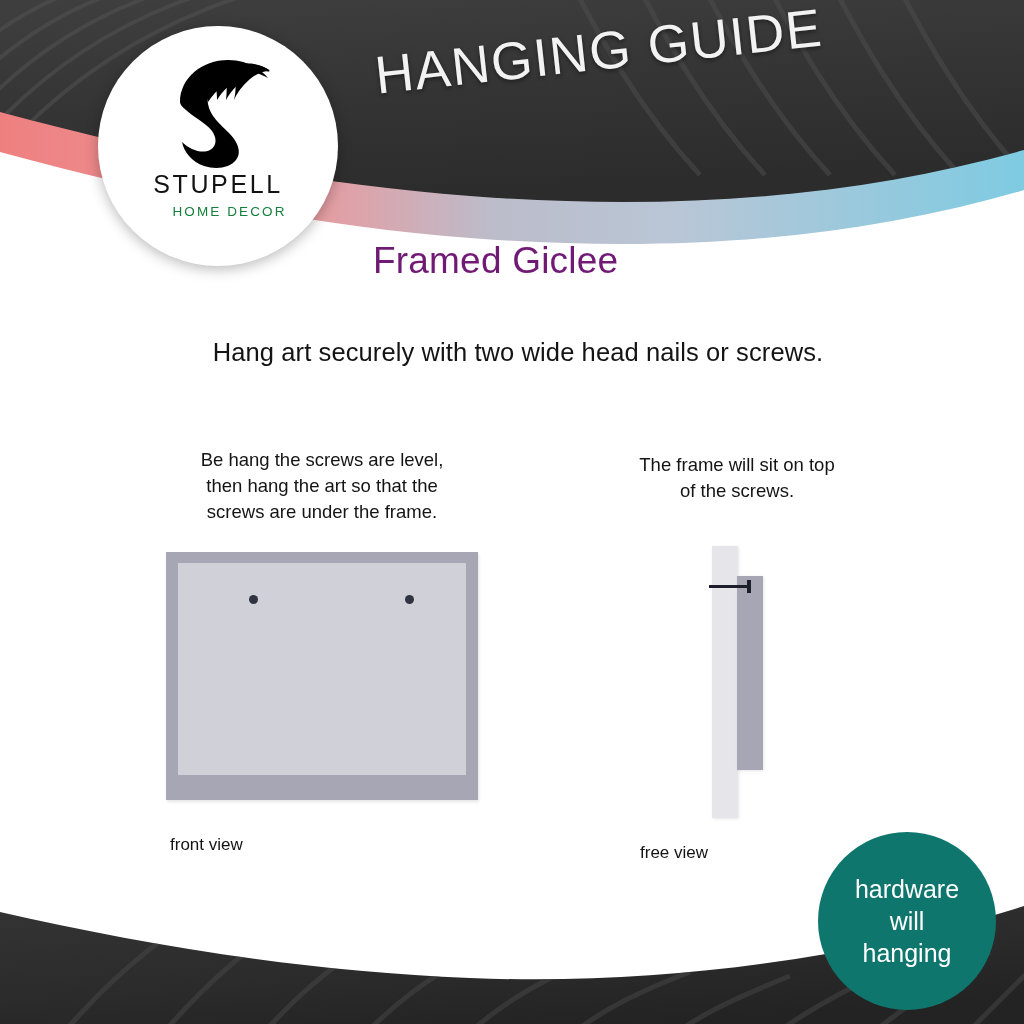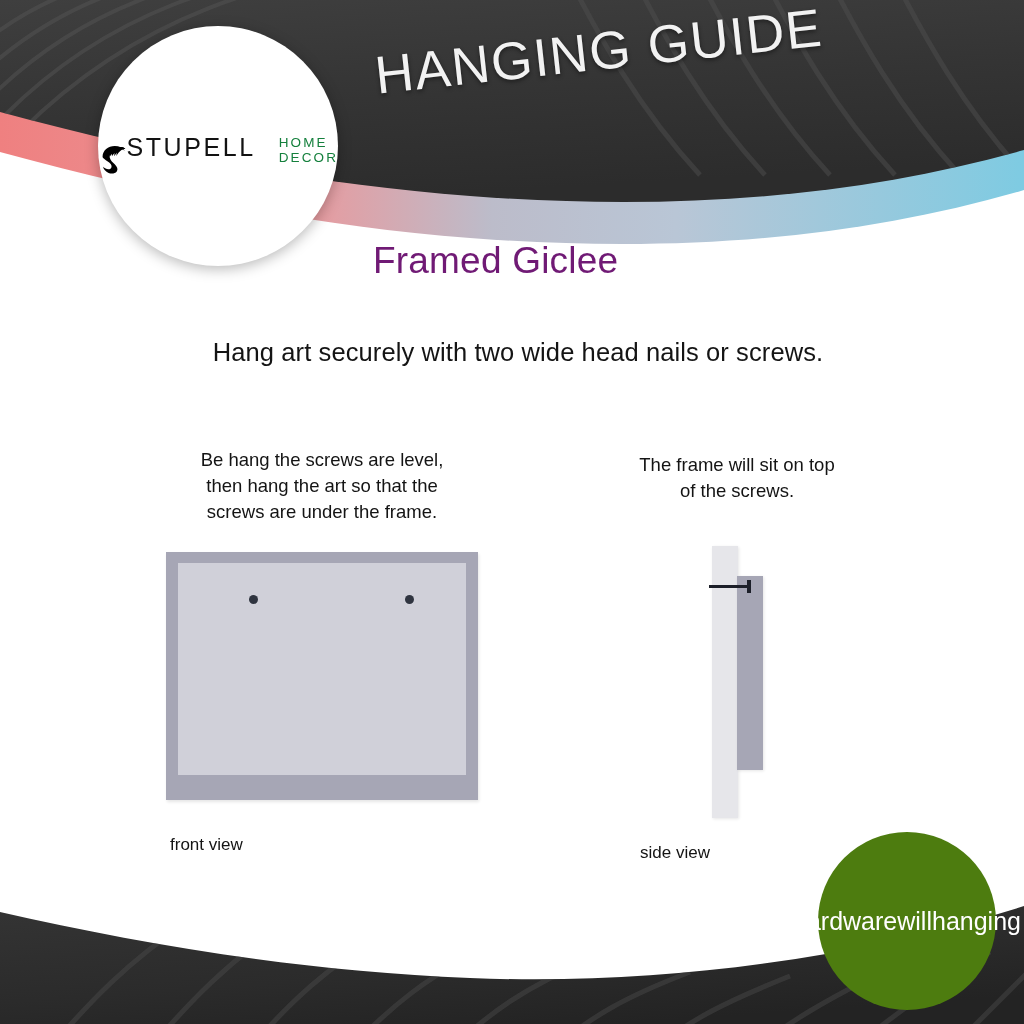--- a/index.html
+++ b/index.html
@@ -32,21 +32,21 @@
     position: absolute;
     left: 98px;
     top: 26px;
     width: 240px;
     height: 240px;
     border-radius: 50%;
     background: #ffffff;
     box-shadow: 0 3px 14px rgba(0,0,0,0.28);
     z-index: 7;
     display: flex;
-    flex-direction: row;
+    flex-direction: column;
     align-items: center;
     justify-content: flex-start;
   }
   #logo-mark {
     margin-top: 26px;
     width: 112px;
     height: 118px;
   }
   #logo-word {
     font-size: 25px;
@@ -206,24 +206,24 @@
   }
 
   
   #hardware-badge {
     position: absolute;
     left: 818px;
     top: 832px;
     width: 178px;
     height: 178px;
     border-radius: 50%;
-    background: #4d7c0f;
+    background: #0f766e;
     z-index: 8;
     display: flex;
-    flex-direction: row;
+    flex-direction: column;
     align-items: center;
     justify-content: center;
     color: #ffffff;
     font-size: 25px;
     line-height: 32px;
     font-weight: 400;
     text-align: center;
   }
 </style>
 </head>
@@ -369,21 +369,21 @@
     <div>of the screws.</div>
   </div>
 
   <div id="side-view">
     <div id="side-wall-bar"></div>
     <div id="side-frame-bar"></div>
     <div id="side-screw-shaft"></div>
     <div id="side-screw-head"></div>
   </div>
 
-  <div id="side-view-label" class="view-label">side view</div>
+  <div id="side-view-label" class="view-label">free view</div>
 
   <div id="hardware-badge">
     <div>hardware</div>
     <div>will</div>
     <div>hanging</div>
   </div>
 
 </div>
 
 </body></html>

